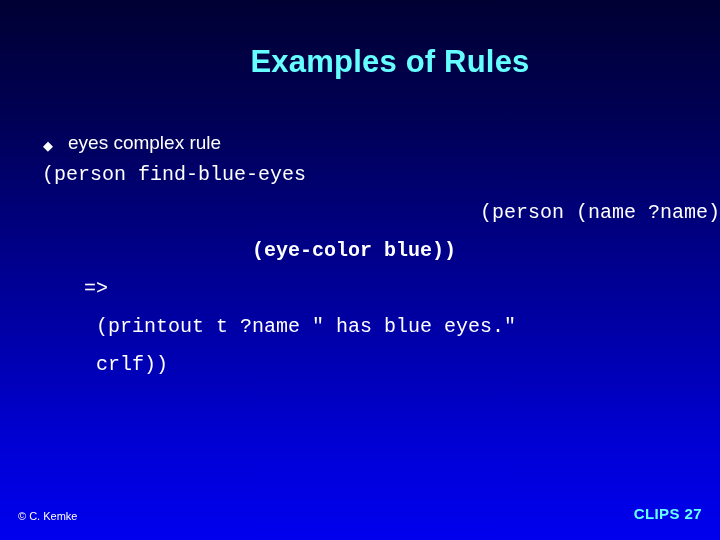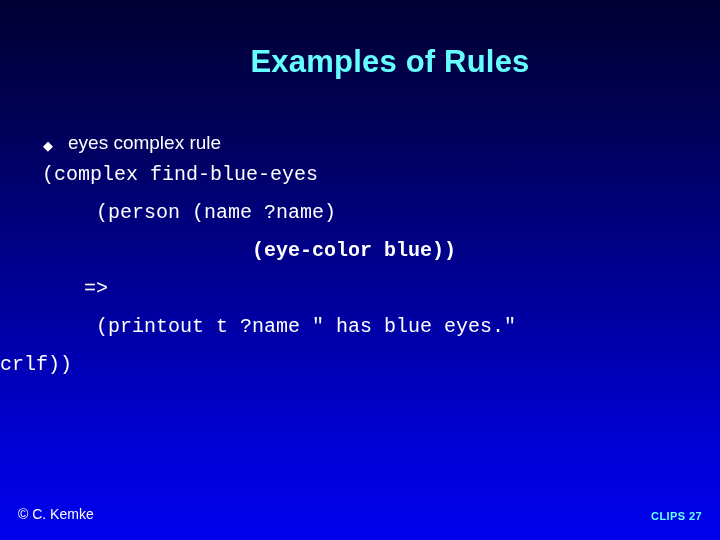--- a/index.html
+++ b/index.html
@@ -51,57 +51,57 @@
     font-size: 13px;
   }
   .code-line {
     color: #ffffff;
     font-family: "Liberation Mono", monospace;
     font-size: 20px;
     line-height: 38px;
     white-space: pre;
   }
   .l1 { padding-left: 42px; }
-  .l2 { padding-left: 96px; }
+  .l2 { padding-left: 96px; text-align: right; }
   .l3 { padding-left: 252px; font-weight: bold; }
   .l4 { padding-left: 84px; }
   .l5 { padding-left: 96px; }
-  .l6 { }
+  .l6 { padding-left: 96px; }
   .footer-left {
     position: absolute;
     left: 18px;
     bottom: 18px;
     color: #ffffff;
-    font-size: 14px;
+    font-size: 11px;
   }
   .footer-right {
     position: absolute;
     right: 18px;
     bottom: 18px;
     color: #66ffff;
-    font-size: 11px;
+    font-size: 15px;
     font-weight: bold;
     letter-spacing: 0.4px;
   }
 </style>
 </head>
 <body>
 
 <div class="slide">
 
   <div class="slide-title">Examples of Rules</div>
 
   <div class="body-block">
 
     <div class="bullet-row">
       <span class="bullet-mark">◆</span>
       <span>eyes complex rule</span>
     </div>
 
-    <div class="code-line l1">(complex find-blue-eyes</div>
+    <div class="code-line l1">(person find-blue-eyes</div>
     <div class="code-line l2">(person (name ?name)</div>
     <div class="code-line l3">(eye-color blue))</div>
     <div class="code-line l4">=&gt;</div>
     <div class="code-line l5">(printout t ?name " has blue eyes."</div>
     <div class="code-line l6">crlf))</div>
 
   </div>
 
   <div class="footer-left">© C. Kemke</div>
   <div class="footer-right">

